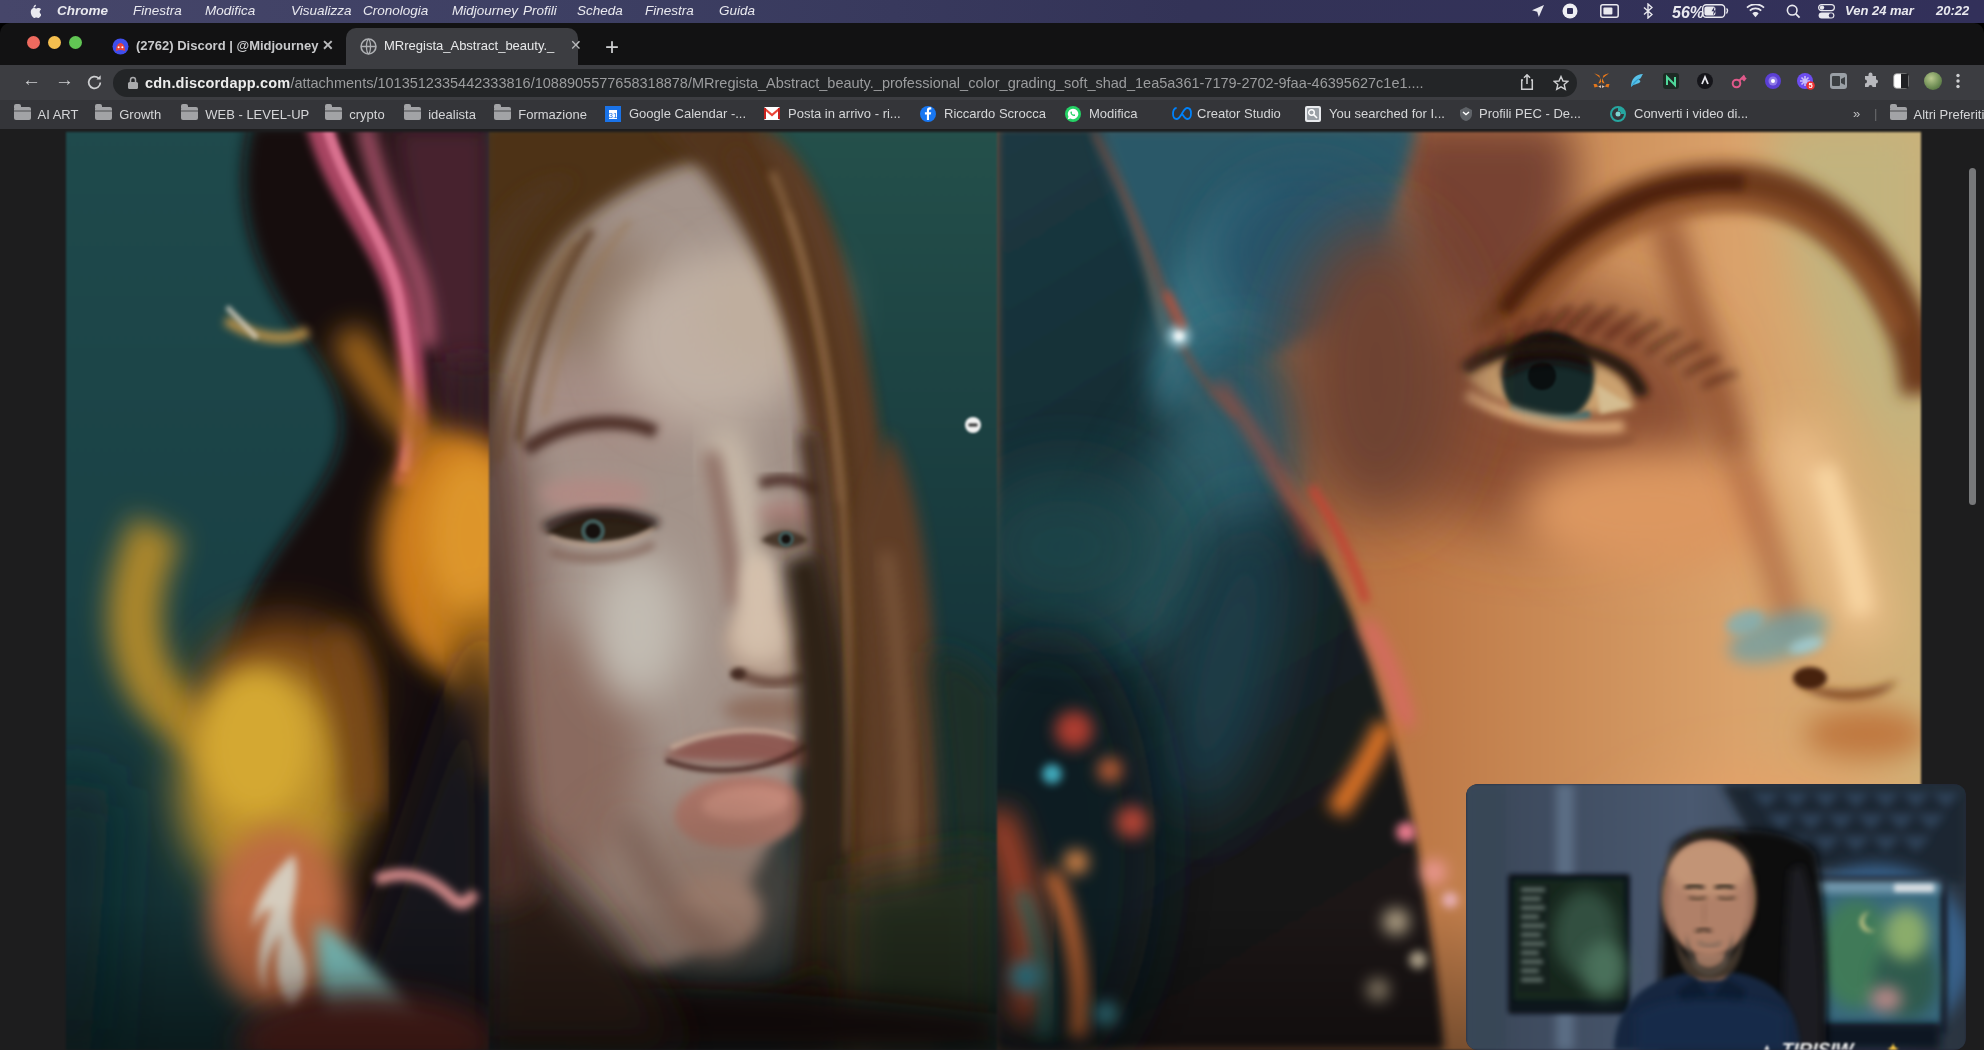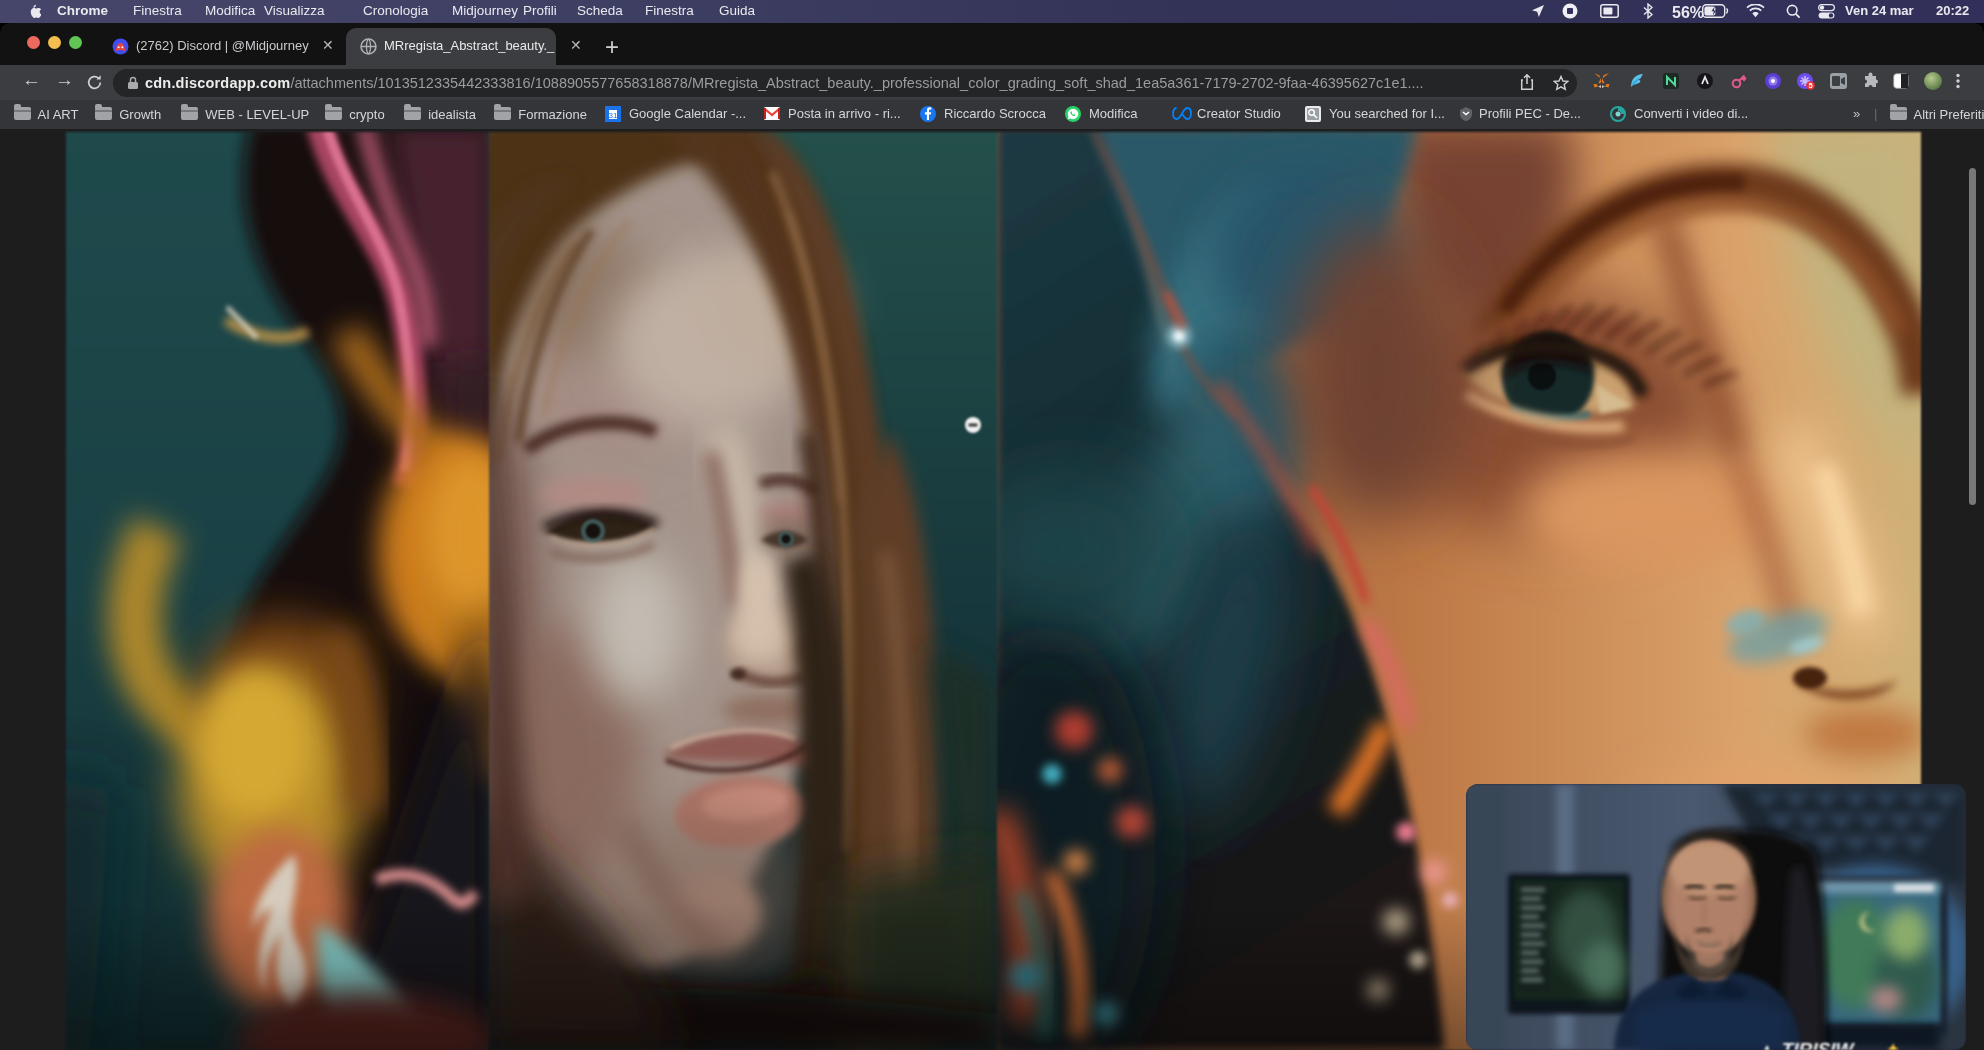--- a/index.html
+++ b/index.html
@@ -3,30 +3,30 @@
 <meta charset="utf-8">
 <style>
   * { margin:0; padding:0; box-sizing:border-box; }
   html,body { width:1984px; height:1050px; overflow:hidden; background:#000; }
   body { font-family:"Liberation Sans", sans-serif; position:relative; }
   .abs { position:absolute; }
 
   
   #menubar { position:absolute; left:0; top:0; width:1984px; height:23px;
     background:linear-gradient(90deg,#46466a 0%,#3d3f63 30%,#333357 60%,#32305a 100%);
-    color:#e9e9ef; font-size:13.5px; }
+    color:#e9e9ef; font-size:13.5px;font-style:italic; }
   #menubar .mi { position:absolute; top:3px; white-space:nowrap; }
   #menubar .b { font-weight:bold; }
 
   
   #frame { position:absolute; left:0; top:23px; width:1984px; height:1027px;
     background:#121213; border-radius:10px 10px 0 0; }
   .light { position:absolute; top:13px; width:13px; height:13px; border-radius:50%; }
-  #tab1 { position:absolute; left:100px; top:6px; width:243px; height:34px; color:#c9cacc; font-size:13px; }
-  #tab2 { position:absolute; left:346px; top:5px; width:210px; height:37px; background:#3c3d41;
+  #tab1 { position:absolute; left:100px; top:6px; width:243px; height:34px; color:#c9cacc; font-size:13px;font-weight:bold; }
+  #tab2 { position:absolute; left:346px; top:5px; width:232px; height:37px; background:#3c3d41;
     border-radius:10px 10px 0 0; color:#e8e9ea; font-size:13px; }
   .tabx { color:#b9babc; font-size:14px; }
 
   
   #toolbar { position:absolute; left:0; top:65px; width:1984px; height:35px; background:#3c3d41; }
   .navic { position:absolute; color:#cfd0d2; font-size:19px; top:4px; }
   #urlpill { position:absolute; left:113px; top:3.5px; width:1464px; height:28px; border-radius:14px;
     background:#232527; color:#9b9c9e; font-size:14.5px; line-height:28px; white-space:nowrap; overflow:hidden; }
 
   
@@ -50,21 +50,21 @@
 <body>
 
 <div id="menubar">
   <svg class="abs" style="left:27px;top:3px" width="14" height="17" viewBox="0 0 17 20">
       <path fill="#e9e9ef" d="M11.18 6.5c-.63 0-1.6-.72-2.63-.7-1.35.02-2.6.79-3.29 2-1.41 2.44-.36 6.05 1 8.03.67.96 1.46 2.05 2.5 2.01 1-.04 1.38-.65 2.6-.65 1.2 0 1.55.65 2.6.63 1.08-.02 1.76-.98 2.42-1.95.76-1.12 1.08-2.2 1.1-2.26-.03-.01-2.1-.81-2.12-3.2-.02-2 1.63-2.96 1.7-3.01-.93-1.37-2.38-1.52-2.89-1.55-1.31-.1-2.41.7-2.99.7z"></path>
       <path fill="#e9e9ef" d="M10.07 4.3c.55-.67.92-1.6.82-2.53-.79.03-1.75.53-2.32 1.2-.51.59-.96 1.54-.84 2.45.88.07 1.78-.45 2.34-1.12z"></path>
     </svg>
   <span class="mi b" style="left:57px">Chrome</span>
   <span class="mi" style="left:133px">Finestra</span>
   <span class="mi" style="left:205px">Modifica</span>
-  <span class="mi" style="left:264px">Visualizza</span>
+  <span class="mi" style="left:291px">Visualizza</span>
   <span class="mi" style="left:363px">Cronologia</span>
   <span class="mi" style="left:452px">Midjourney</span>
   <span class="mi" style="left:523px">Profili</span>
   <span class="mi" style="left:577px">Scheda</span>
   <span class="mi" style="left:645px">Finestra</span>
   <span class="mi" style="left:719px">Guida</span>
   <span class="mi b" style="left:1845px;font-size:13px">Ven 24 mar</span>
   <span class="mi b" style="left:1936px;font-size:13px">20:22</span>
   <span class="mi b" style="left:1672px;font-size:16px;top:4px">56%</span>
   <svg class="abs" style="left:1531px;top:4px" width="14" height="14" viewBox="0 0 14 14">

